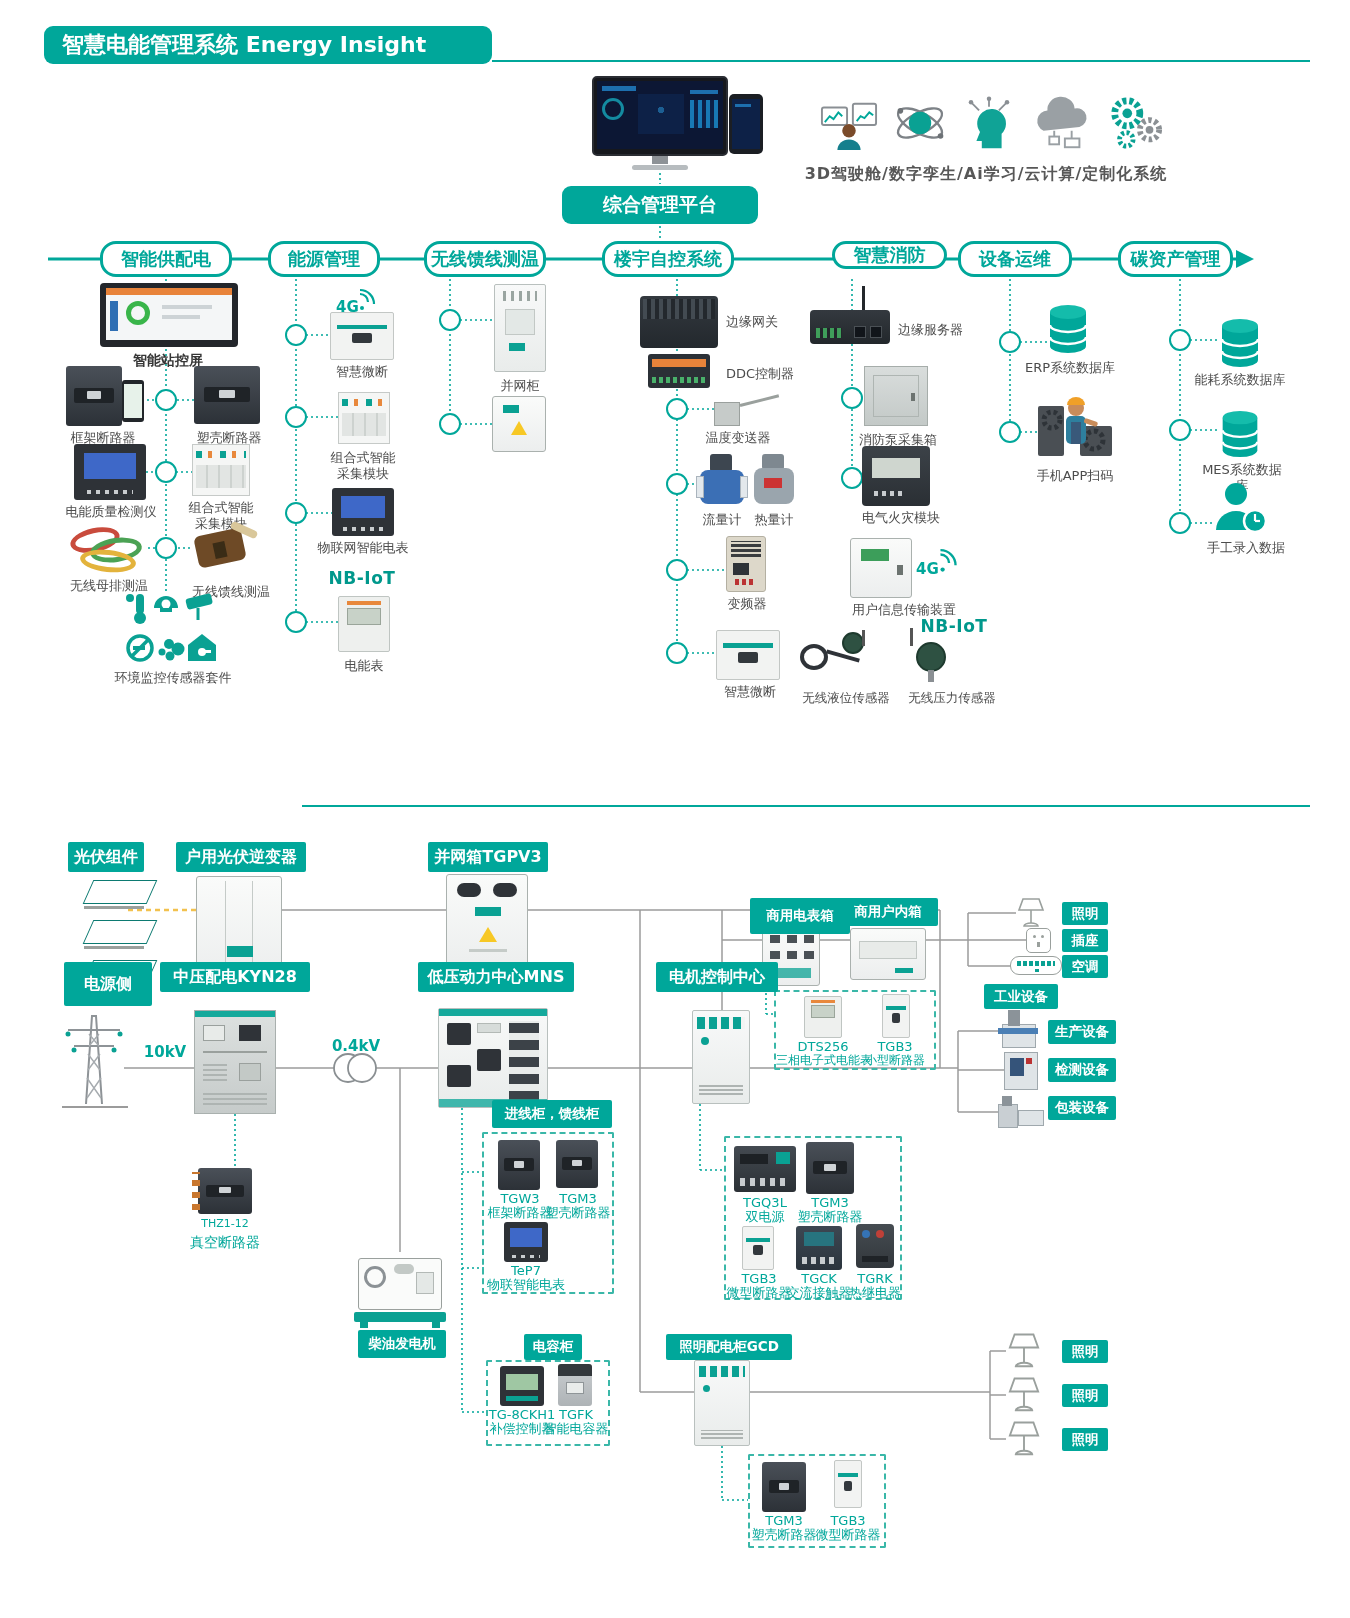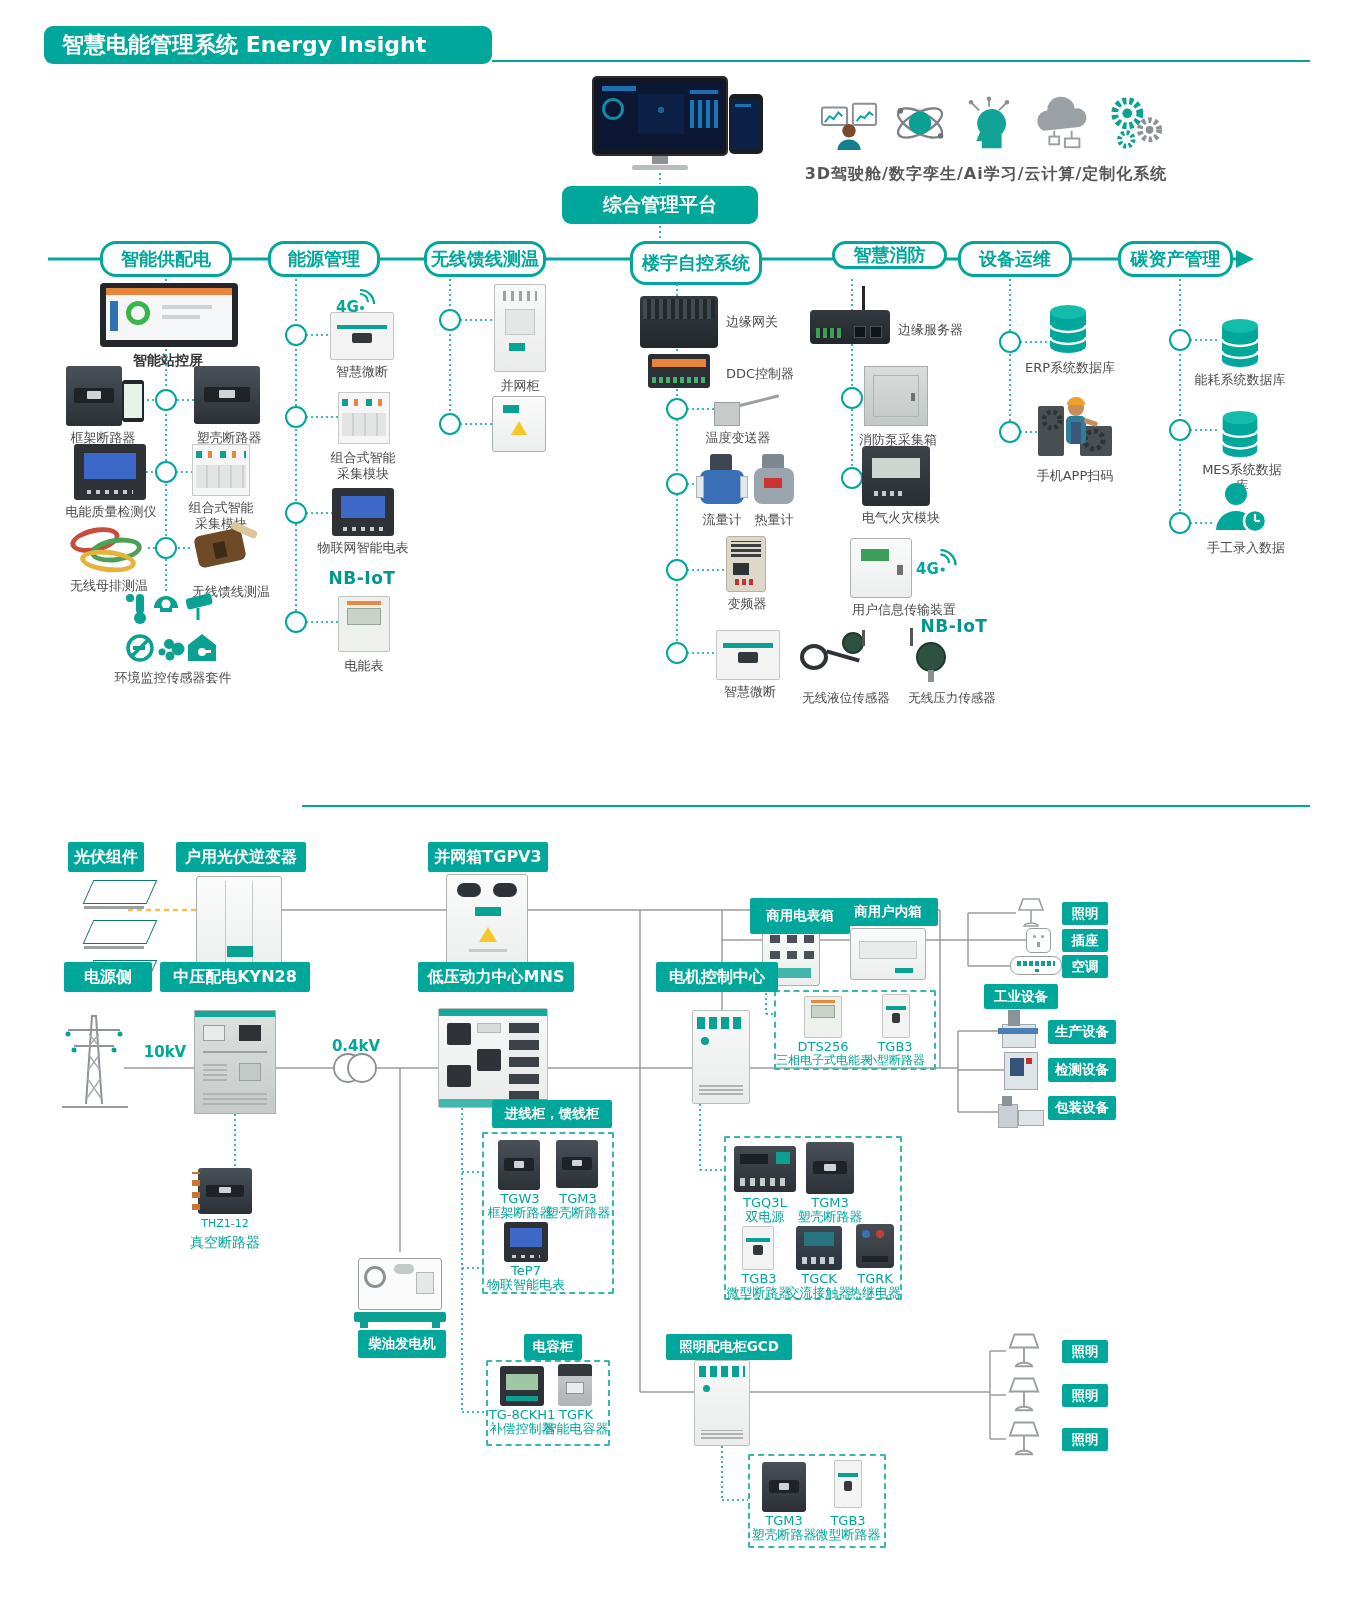--- a/index.html
+++ b/index.html
@@ -232,21 +232,21 @@
 
 <div class="a pill" style="left:100px;top:241px;width:132px;height:36px">
       <span>智能供配电</span>
     </div>
 <div class="a pill" style="left:268px;top:241px;width:112px;height:36px">
       <span>能源管理</span>
     </div>
 <div class="a pill" style="left:424px;top:241px;width:122px;height:36px">
       <span>无线馈线测温</span>
     </div>
-<div class="a pill" style="left:630px;top:241px;width:132px;height:44px">
+<div class="a pill" style="left:602px;top:241px;width:132px;height:36px">
       <span>楼宇自控系统</span>
     </div>
 <div class="a pill" style="left:832px;top:241px;width:115px;height:28px">
       <span>智慧消防</span>
     </div>
 <div class="a pill" style="left:958px;top:241px;width:114px;height:36px">
       <span>设备运维</span>
     </div>
 <div class="a pill" style="left:1118px;top:241px;width:115px;height:36px">
       <span>碳资产管理</span>
@@ -530,21 +530,21 @@
       <span>插座</span>
     </div>
 <div class="a z1" style="left:1010px;top:956px;width:52px;height:19px;background:#fff;border:1.6px solid #9aa09d;border-radius:9px">
   <div class="f" style="left:6px;top:4px;right:6px;height:5px;background:repeating-linear-gradient(90deg,#0aa193 0 4px,transparent 4px 6px)"></div>
   <div class="f" style="left:24px;bottom:2px;width:4px;height:3px;background:#0aa193"></div>
 </div>
 <div class="a slab sm" style="left:1062px;top:955px;width:46px;height:23px">
       <span>空调</span>
     </div>
 
-<div class="a slab" style="left:64px;top:962px;width:88px;height:30px">
+<div class="a slab" style="left:64px;top:962px;width:88px;height:44px">
       <span>电源侧</span>
     </div>
 <span class="a z1" style="left:62px;top:1008px"><svg width="64" height="100" viewBox="0 0 64 100">
         <path d="M24 96 L30 8 h4 L40 96" fill="none" stroke="#8e9397" stroke-width="2"></path>
         <line x1="6" y1="22" x2="58" y2="22" stroke="#8e9397" stroke-width="2"></line>
         <line x1="12" y1="38" x2="52" y2="38" stroke="#8e9397" stroke-width="2"></line>
         <path d="M27 26 l10 12 M37 26 l-10 12 M26 46 l12 16 M38 46 l-12 16 M25 70 l14 20 M39 70 l-14 20" stroke="#a6abaf" stroke-width="1.4" fill="none"></path>
         <circle cx="6" cy="26" r="2.5" fill="#0aa193"></circle>
         <circle cx="58" cy="26" r="2.5" fill="#0aa193"></circle>
         <circle cx="12" cy="42" r="2.5" fill="#0aa193"></circle>

